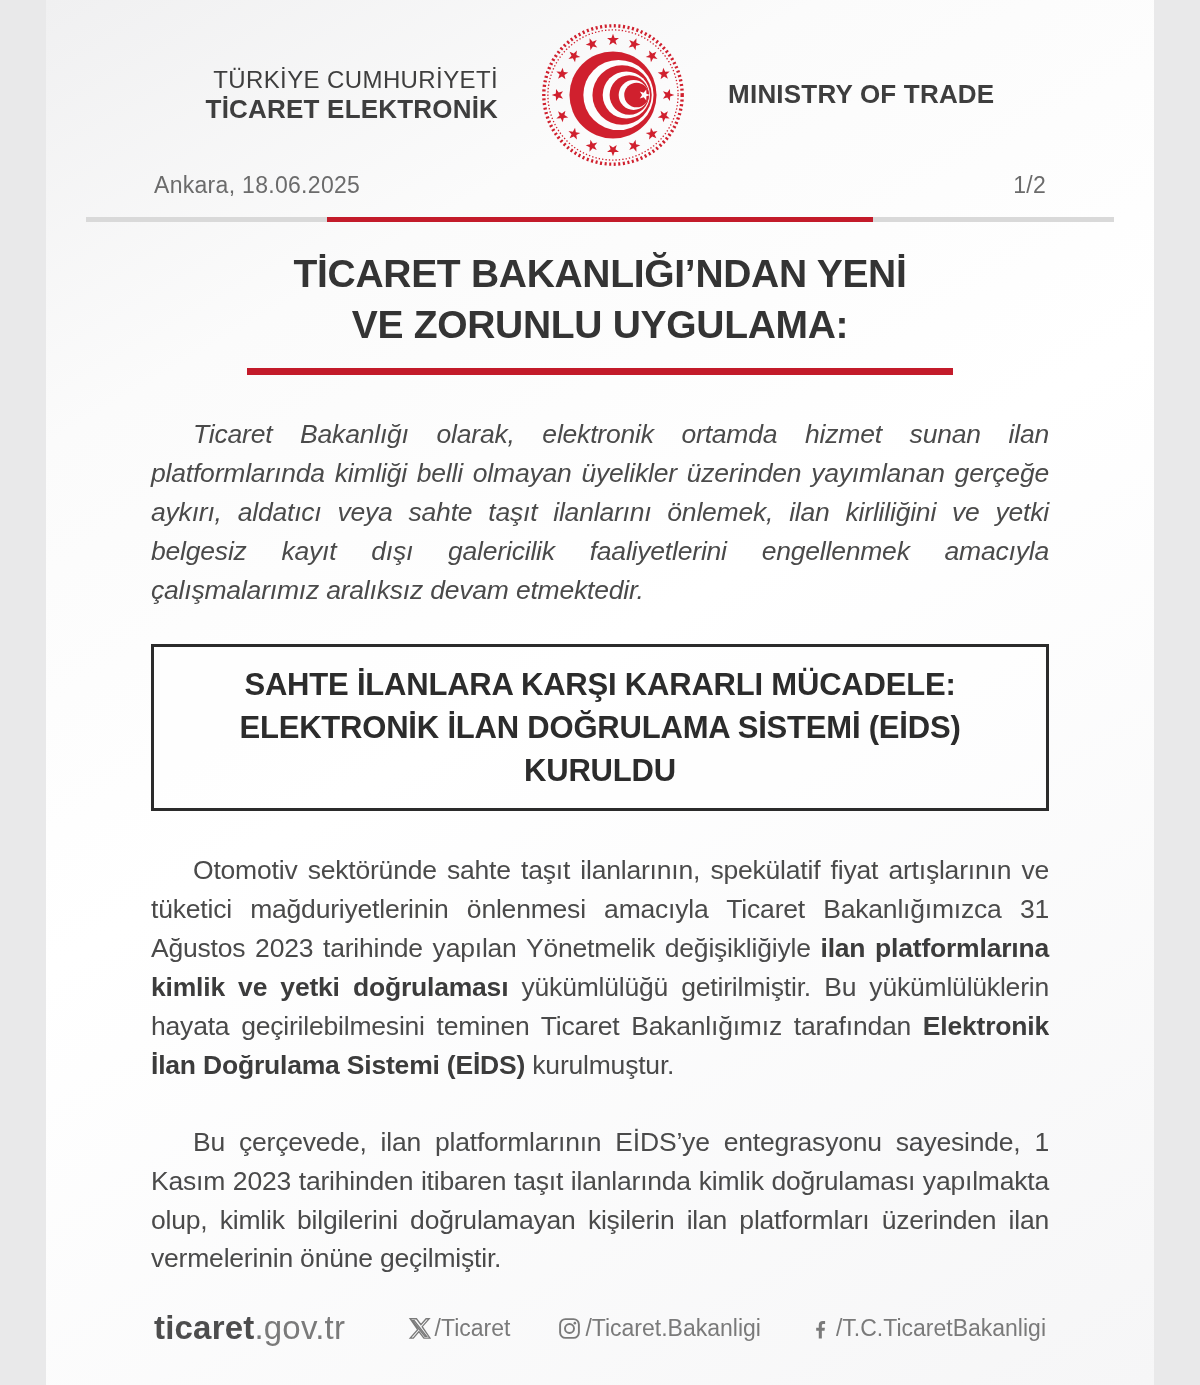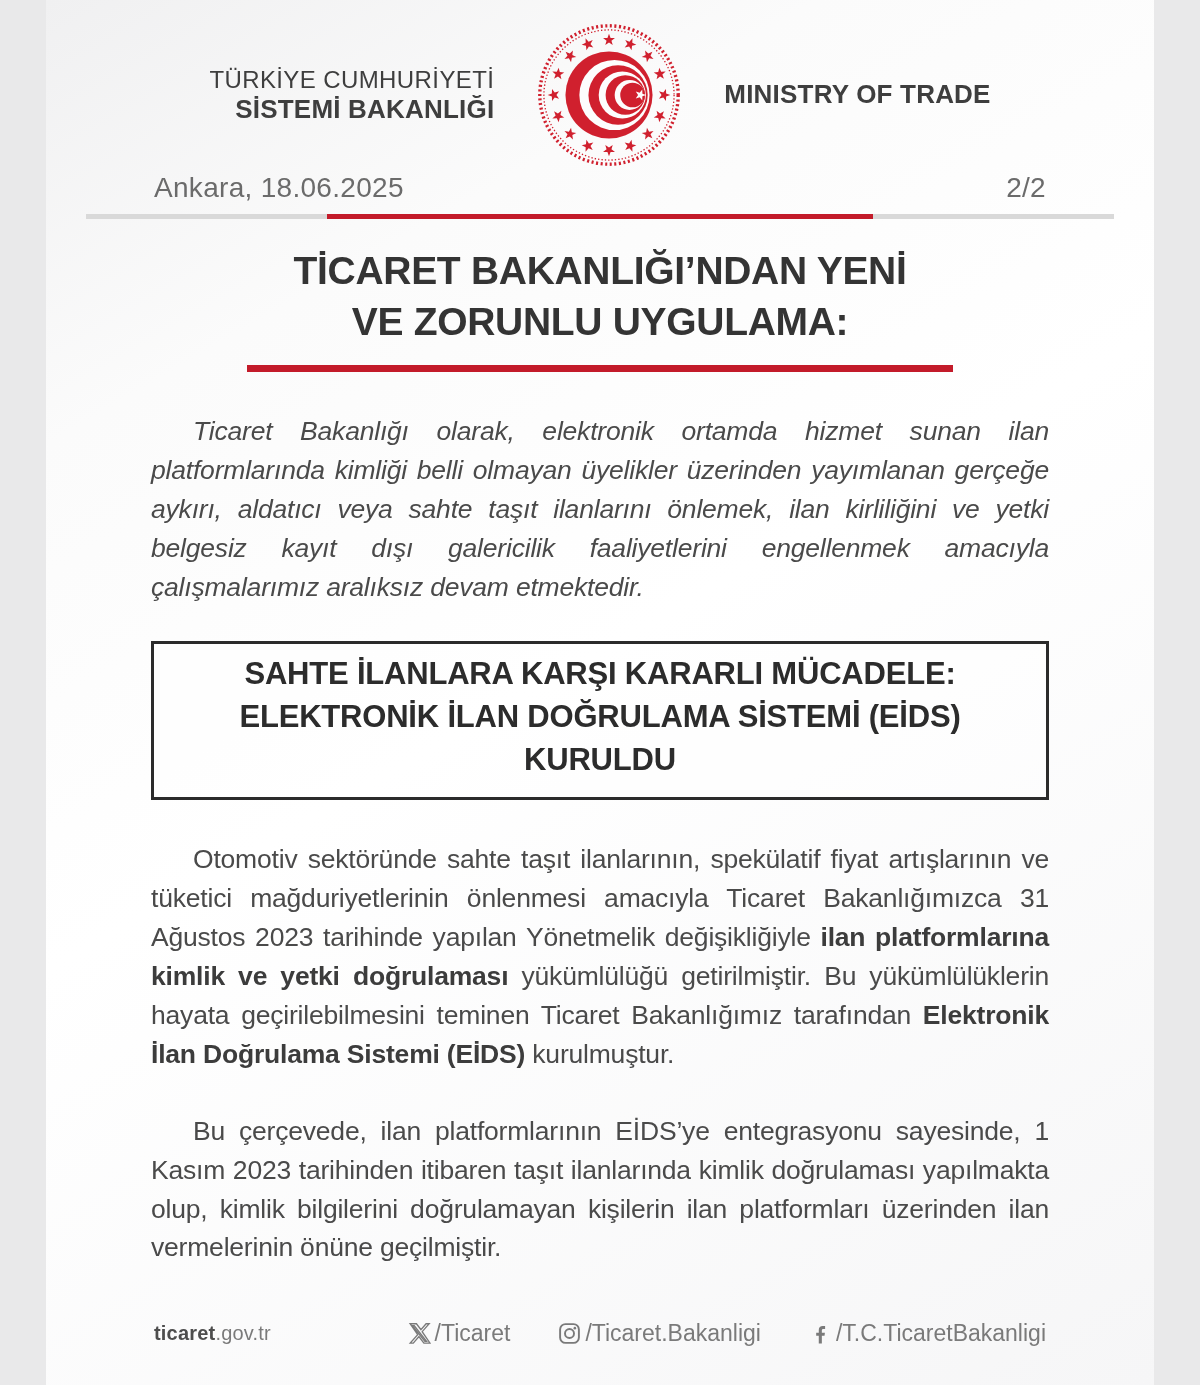--- a/index.html
+++ b/index.html
@@ -30,21 +30,21 @@
   .org{color:#3e3e3e;line-height:1.22;letter-spacing:.4px;}
   .org-left{text-align:right;}
   .org-right{text-align:left;}
   .org .l1{font-size:24px;font-weight:400;}
   .org .l2{font-size:26px;font-weight:700;letter-spacing:.2px;}
   .logo-wrap{width:150px;height:150px;color:var(--emblem-red);flex:0 0 auto;}
   .logo-wrap svg{width:100%;height:100%;display:block;}
   
   .meta-row{
     display:flex;justify-content:space-between;align-items:flex-end;
-    margin:2px 108px 0;color:var(--muted-text);font-size:28px;letter-spacing:.3px;
+    margin:2px 108px 8px;color:var(--muted-text);font-size:23px;letter-spacing:.3px;
   }
   
   .divider{height:5px;background:var(--divider-gray);margin:10px 40px 0;position:relative;}
   .divider-red{position:absolute;left:50%;transform:translateX(-50%);top:0;height:100%;width:546px;background:var(--accent-red);}
   
   .title{ text-align:center;margin-top:26px;color:var(--title-text);}
   .t-reg{font-size:39px;font-weight:700;line-height:1.32;letter-spacing:-.3px;}
   .t-bold{font-size:43px;font-weight:700;line-height:1.25;letter-spacing:-.6px;color:#2e2e2e;}
   .title-underline{width:706px;height:7px;background:var(--accent-red);margin:17px auto 0;}
   
@@ -52,45 +52,45 @@
   p.body{
     font-size:26.5px;color:var(--body-text);line-height:1.47;
     text-align:justify;text-indent:42px;letter-spacing:-.2px;
   }
   .p1{margin-top:40px;font-style:italic;}
   .p2{margin-top:40px;}
   .p3{margin-top:38px;}
   p.body b{color:#3c3c3c;}
   .box{
     border:3px solid var(--box-border);
-    margin-top:34px;padding:8px 14px 15px;
+    margin-top:34px;padding:16px 14px 15px;
     text-align:center;font-weight:700;font-size:31px;line-height:1.4;
     color:#2c2c2c;letter-spacing:-.2px;background:rgba(255,255,255,.4);
   }
   
   .footer{
     margin:auto 108px 0;padding:20px 0 38px;
     display:flex;justify-content:space-between;align-items:center;
     color:var(--muted-text);
   }
-  .website{font-size:20px;color:#7a7a7a;letter-spacing:.2px;}
+  .website{font-size:33px;color:#7a7a7a;letter-spacing:.2px;}
   .website .site-bold{font-weight:700;color:#4d4d4d;}
   .socials{display:flex;align-items:center;gap:48px;}
   .social-item{display:flex;align-items:center;gap:4px;font-size:23px;color:#7a7a7a;}
   .social-item svg{display:block;width:23px;height:23px;color:#7a7a7a;}
 </style>
 </head>
 <body>
 
 <div class="page">
 
   <div class="header">
     <div class="org org-left">
       <div class="l1">TÜRKİYE CUMHURİYETİ</div>
-      <div class="l2">SİSTEMİ BAKANLIĞI</div>
+      <div class="l2">TİCARET ELEKTRONİK</div>
     </div>
 
     <div class="logo-wrap">
       <svg viewBox="-62 -62 124 124" aria-hidden="true">
         <defs>
           <path id="star5" d="M0,-5.2 L1.3,-1.72 L4.95,-1.6 L2.02,0.62 L3.08,4.2 L0,2.05 L-3.08,4.2 L-2.02,0.62 L-4.95,-1.6 L-1.3,-1.72 Z"></path>
         </defs>
 
         <circle r="57.2" fill="none" stroke="currentColor" stroke-width="2.8" stroke-dasharray="1.7 2.1"></circle>
         <circle r="53.8" fill="none" stroke="currentColor" stroke-width="1.1" stroke-dasharray="1.1 1.7"></circle>
@@ -125,21 +125,21 @@
       </svg>
     </div>
 
     <div class="org org-right">
       <div class="l2">MINISTRY OF TRADE</div>
     </div>
   </div>
 
   <div class="meta-row">
     <span>Ankara, 18.06.2025</span>
-    <span>2/2</span>
+    <span>1/2</span>
   </div>
 
   <div class="divider">
     <div class="divider-red"></div>
   </div>
 
   <div class="title">
     <div class="t-reg">TİCARET BAKANLIĞI’NDAN YENİ</div>
     <div class="t-reg">VE ZORUNLU UYGULAMA:</div>
   </div>

